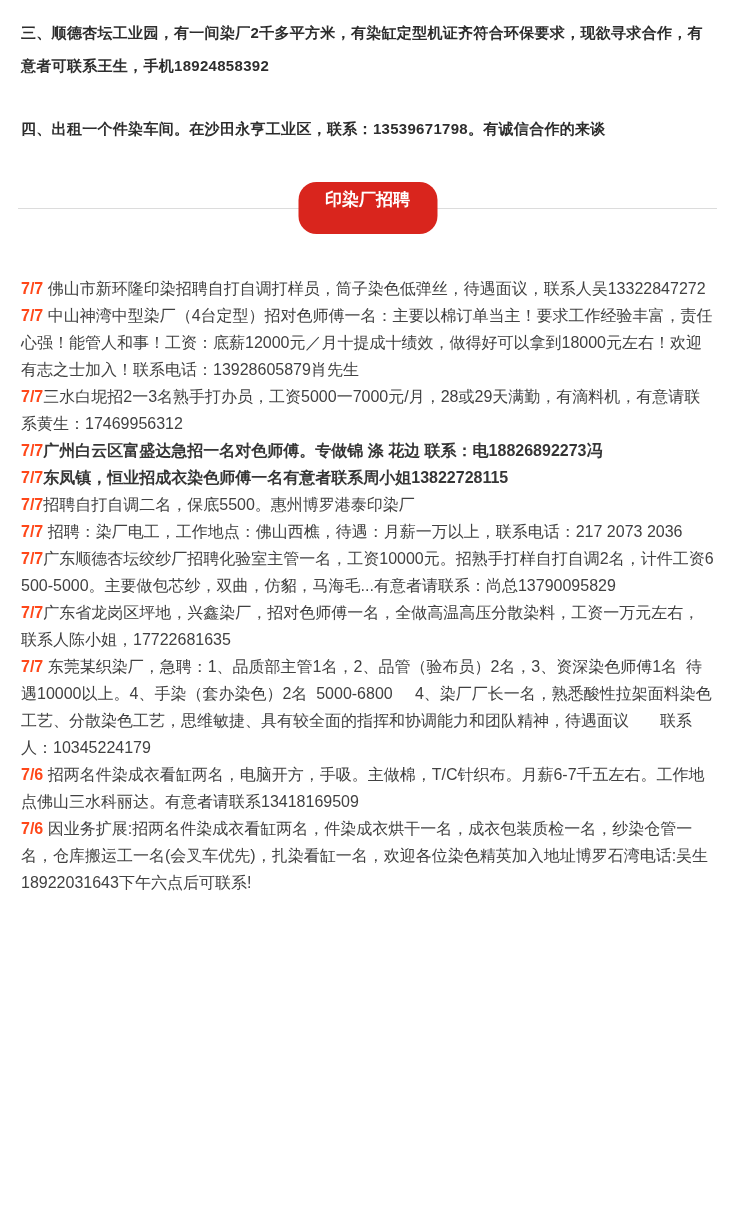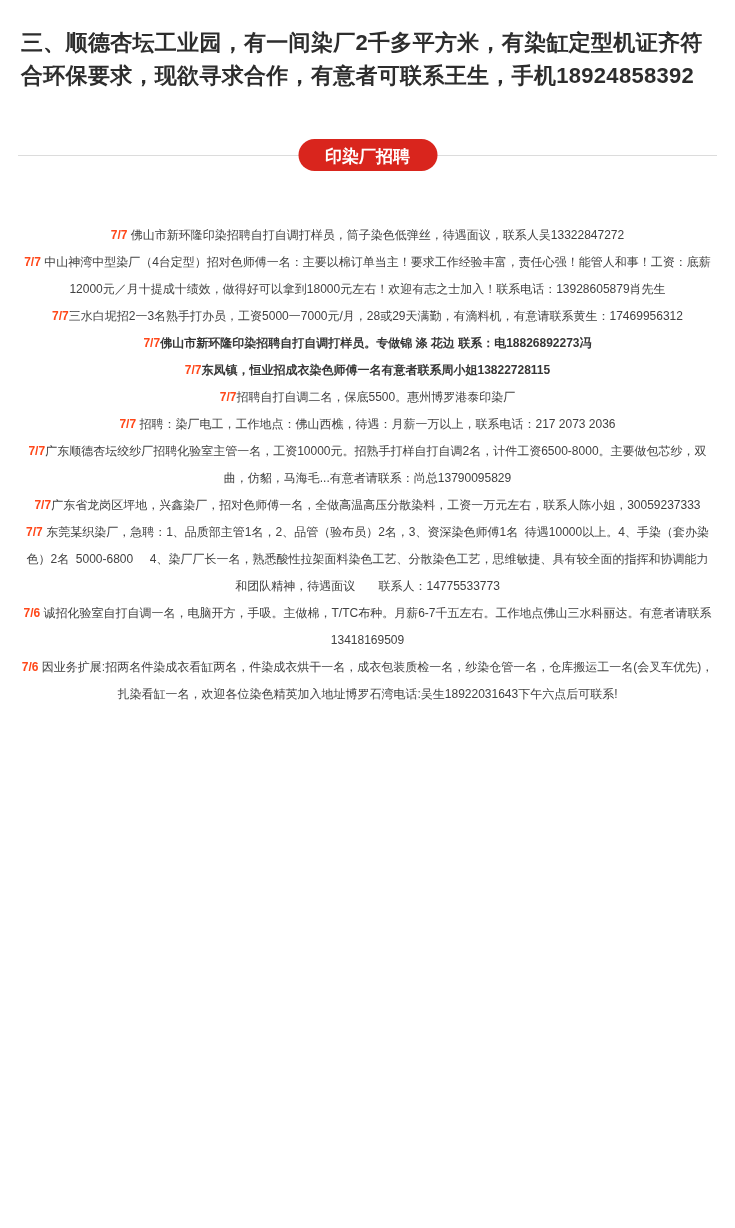--- a/index.html
+++ b/index.html
@@ -13,22 +13,22 @@
     min-height: 1228px;
     margin: 0 auto;
     background: #ffffff;
     box-sizing: border-box;
     padding: 12px 21px 20px 21px;
   }
 
   
   .notices { margin-bottom: 0; }
   .notice {
-    margin: 14px 0 30px 0;
-    font-size: 22px;
+    margin: 4px 0 30px 0;
+    font-size: 15px;
     font-weight: 700;
     line-height: 33px;
     color: #2d2d2d;
     word-break: break-all;
     letter-spacing: 0.3px;
   }
 
   
   .section-divider {
     position: relative;
@@ -47,69 +47,69 @@
     position: absolute;
     left: 50%;
     top: 50%;
     transform: translate(-50%, -50%);
     display: inline-block;
     background: #d9251d;
     color: #ffffff;
     font-size: 17px;
     font-weight: 700;
     line-height: 1;
-    padding: 9px 27px 6px 27px;
+    padding: 9px 27px 26px 27px;
     border-radius: 18px;
     white-space: nowrap;
   }
 
   
   .job-list { margin: 0; }
   .job {
     margin: 0;
-    font-size: 12px;
+    font-size: 16px;
     line-height: 27px;
     color: #414141;
     word-break: break-all;
-    text-align: center;
   }
   .job .job-date {
     color: #ff4719;
     font-weight: 700;
   }
   .job .job-text {
     white-space: pre-wrap;
   }
   .job.bold .job-text {
     font-weight: 700;
     color: #363636;
   }
 </style>
 </head>
 <body>
 
 <div class="page">
 
   <div class="notices">
     <p class="notice">三、顺德杏坛工业园，有一间染厂2千多平方米，有染缸定型机证齐符合环保要求，现欲寻求合作，有意者可联系王生，手机18924858392</p>
+    <p class="notice">四、出租一个件染车间。在沙田永亨工业区，联系：13539671798。有诚信合作的来谈</p>
   </div>
 
   <div class="section-divider">
     <div class="divider-line"></div>
     <span class="section-badge">印染厂招聘</span>
   </div>
 
   <div class="job-list">
     <p class="job"><span class="job-date">7/7</span><span class="job-text"> 佛山市新环隆印染招聘自打自调打样员，筒子染色低弹丝，待遇面议，联系人吴13322847272</span></p>
     <p class="job"><span class="job-date">7/7</span><span class="job-text"> 中山神湾中型染厂（4台定型）招对色师傅一名：主要以棉订单当主！要求工作经验丰富，责任心强！能管人和事！工资：底薪12000元／月十提成十绩效，做得好可以拿到18000元左右！欢迎有志之士加入！联系电话：13928605879肖先生</span></p>
     <p class="job"><span class="job-date">7/7</span><span class="job-text">三水白坭招2一3名熟手打办员，工资5000一7000元/月，28或29天满勤，有滴料机，有意请联系黄生：17469956312</span></p>
-    <p class="job bold"><span class="job-date">7/7</span><span class="job-text">佛山市新环隆印染招聘自打自调打样员。专做锦 涤 花边 联系：电18826892273冯</span></p>
+    <p class="job bold"><span class="job-date">7/7</span><span class="job-text">广州白云区富盛达急招一名对色师傅。专做锦 涤 花边 联系：电18826892273冯</span></p>
     <p class="job bold"><span class="job-date">7/7</span><span class="job-text">东凤镇，恒业招成衣染色师傅一名有意者联系周小姐13822728115</span></p>
     <p class="job"><span class="job-date">7/7</span><span class="job-text">招聘自打自调二名，保底5500。惠州博罗港泰印染厂</span></p>
     <p class="job"><span class="job-date">7/7</span><span class="job-text"> 招聘：染厂电工，工作地点：佛山西樵，待遇：月薪一万以上，联系电话：217 2073 2036</span></p>
-    <p class="job"><span class="job-date">7/7</span><span class="job-text">广东顺德杏坛绞纱厂招聘化验室主管一名，工资10000元。招熟手打样自打自调2名，计件工资6500-8000。主要做包芯纱，双曲，仿貂，马海毛...有意者请联系：尚总13790095829</span></p>
-    <p class="job"><span class="job-date">7/7</span><span class="job-text">广东省龙岗区坪地，兴鑫染厂，招对色师傅一名，全做高温高压分散染料，工资一万元左右，联系人陈小姐，30059237333</span></p>
-    <p class="job"><span class="job-date">7/7</span><span class="job-text"> 东莞某织染厂，急聘：1、品质部主管1名，2、品管（验布员）2名，3、资深染色师傅1名  待遇10000以上。4、手染（套办染色）2名  5000-6800     4、染厂厂长一名，熟悉酸性拉架面料染色工艺、分散染色工艺，思维敏捷、具有较全面的指挥和协调能力和团队精神，待遇面议       联系人：14775533773</span></p>
-    <p class="job"><span class="job-date">7/6</span><span class="job-text"> 诚招化验室自打自调一名，电脑开方，手吸。主做棉，T/TC布种。月薪6-7千五左右。工作地点佛山三水科丽达。有意者请联系13418169509</span></p>
+    <p class="job"><span class="job-date">7/7</span><span class="job-text">广东顺德杏坛绞纱厂招聘化验室主管一名，工资10000元。招熟手打样自打自调2名，计件工资6500-5000。主要做包芯纱，双曲，仿貂，马海毛...有意者请联系：尚总13790095829</span></p>
+    <p class="job"><span class="job-date">7/7</span><span class="job-text">广东省龙岗区坪地，兴鑫染厂，招对色师傅一名，全做高温高压分散染料，工资一万元左右，联系人陈小姐，17722681635</span></p>
+    <p class="job"><span class="job-date">7/7</span><span class="job-text"> 东莞某织染厂，急聘：1、品质部主管1名，2、品管（验布员）2名，3、资深染色师傅1名  待遇10000以上。4、手染（套办染色）2名  5000-6800     4、染厂厂长一名，熟悉酸性拉架面料染色工艺、分散染色工艺，思维敏捷、具有较全面的指挥和协调能力和团队精神，待遇面议       联系人：10345224179</span></p>
+    <p class="job"><span class="job-date">7/6</span><span class="job-text"> 招两名件染成衣看缸两名，电脑开方，手吸。主做棉，T/C针织布。月薪6-7千五左右。工作地点佛山三水科丽达。有意者请联系13418169509</span></p>
     <p class="job"><span class="job-date">7/6</span><span class="job-text"> 因业务扩展:招两名件染成衣看缸两名，件染成衣烘干一名，成衣包装质检一名，纱染仓管一名，仓库搬运工一名(会叉车优先)，扎染看缸一名，欢迎各位染色精英加入地址博罗石湾电话:吴生18922031643下午六点后可联系!</span></p>
   </div>
 
 </div>
 
 </body></html>

